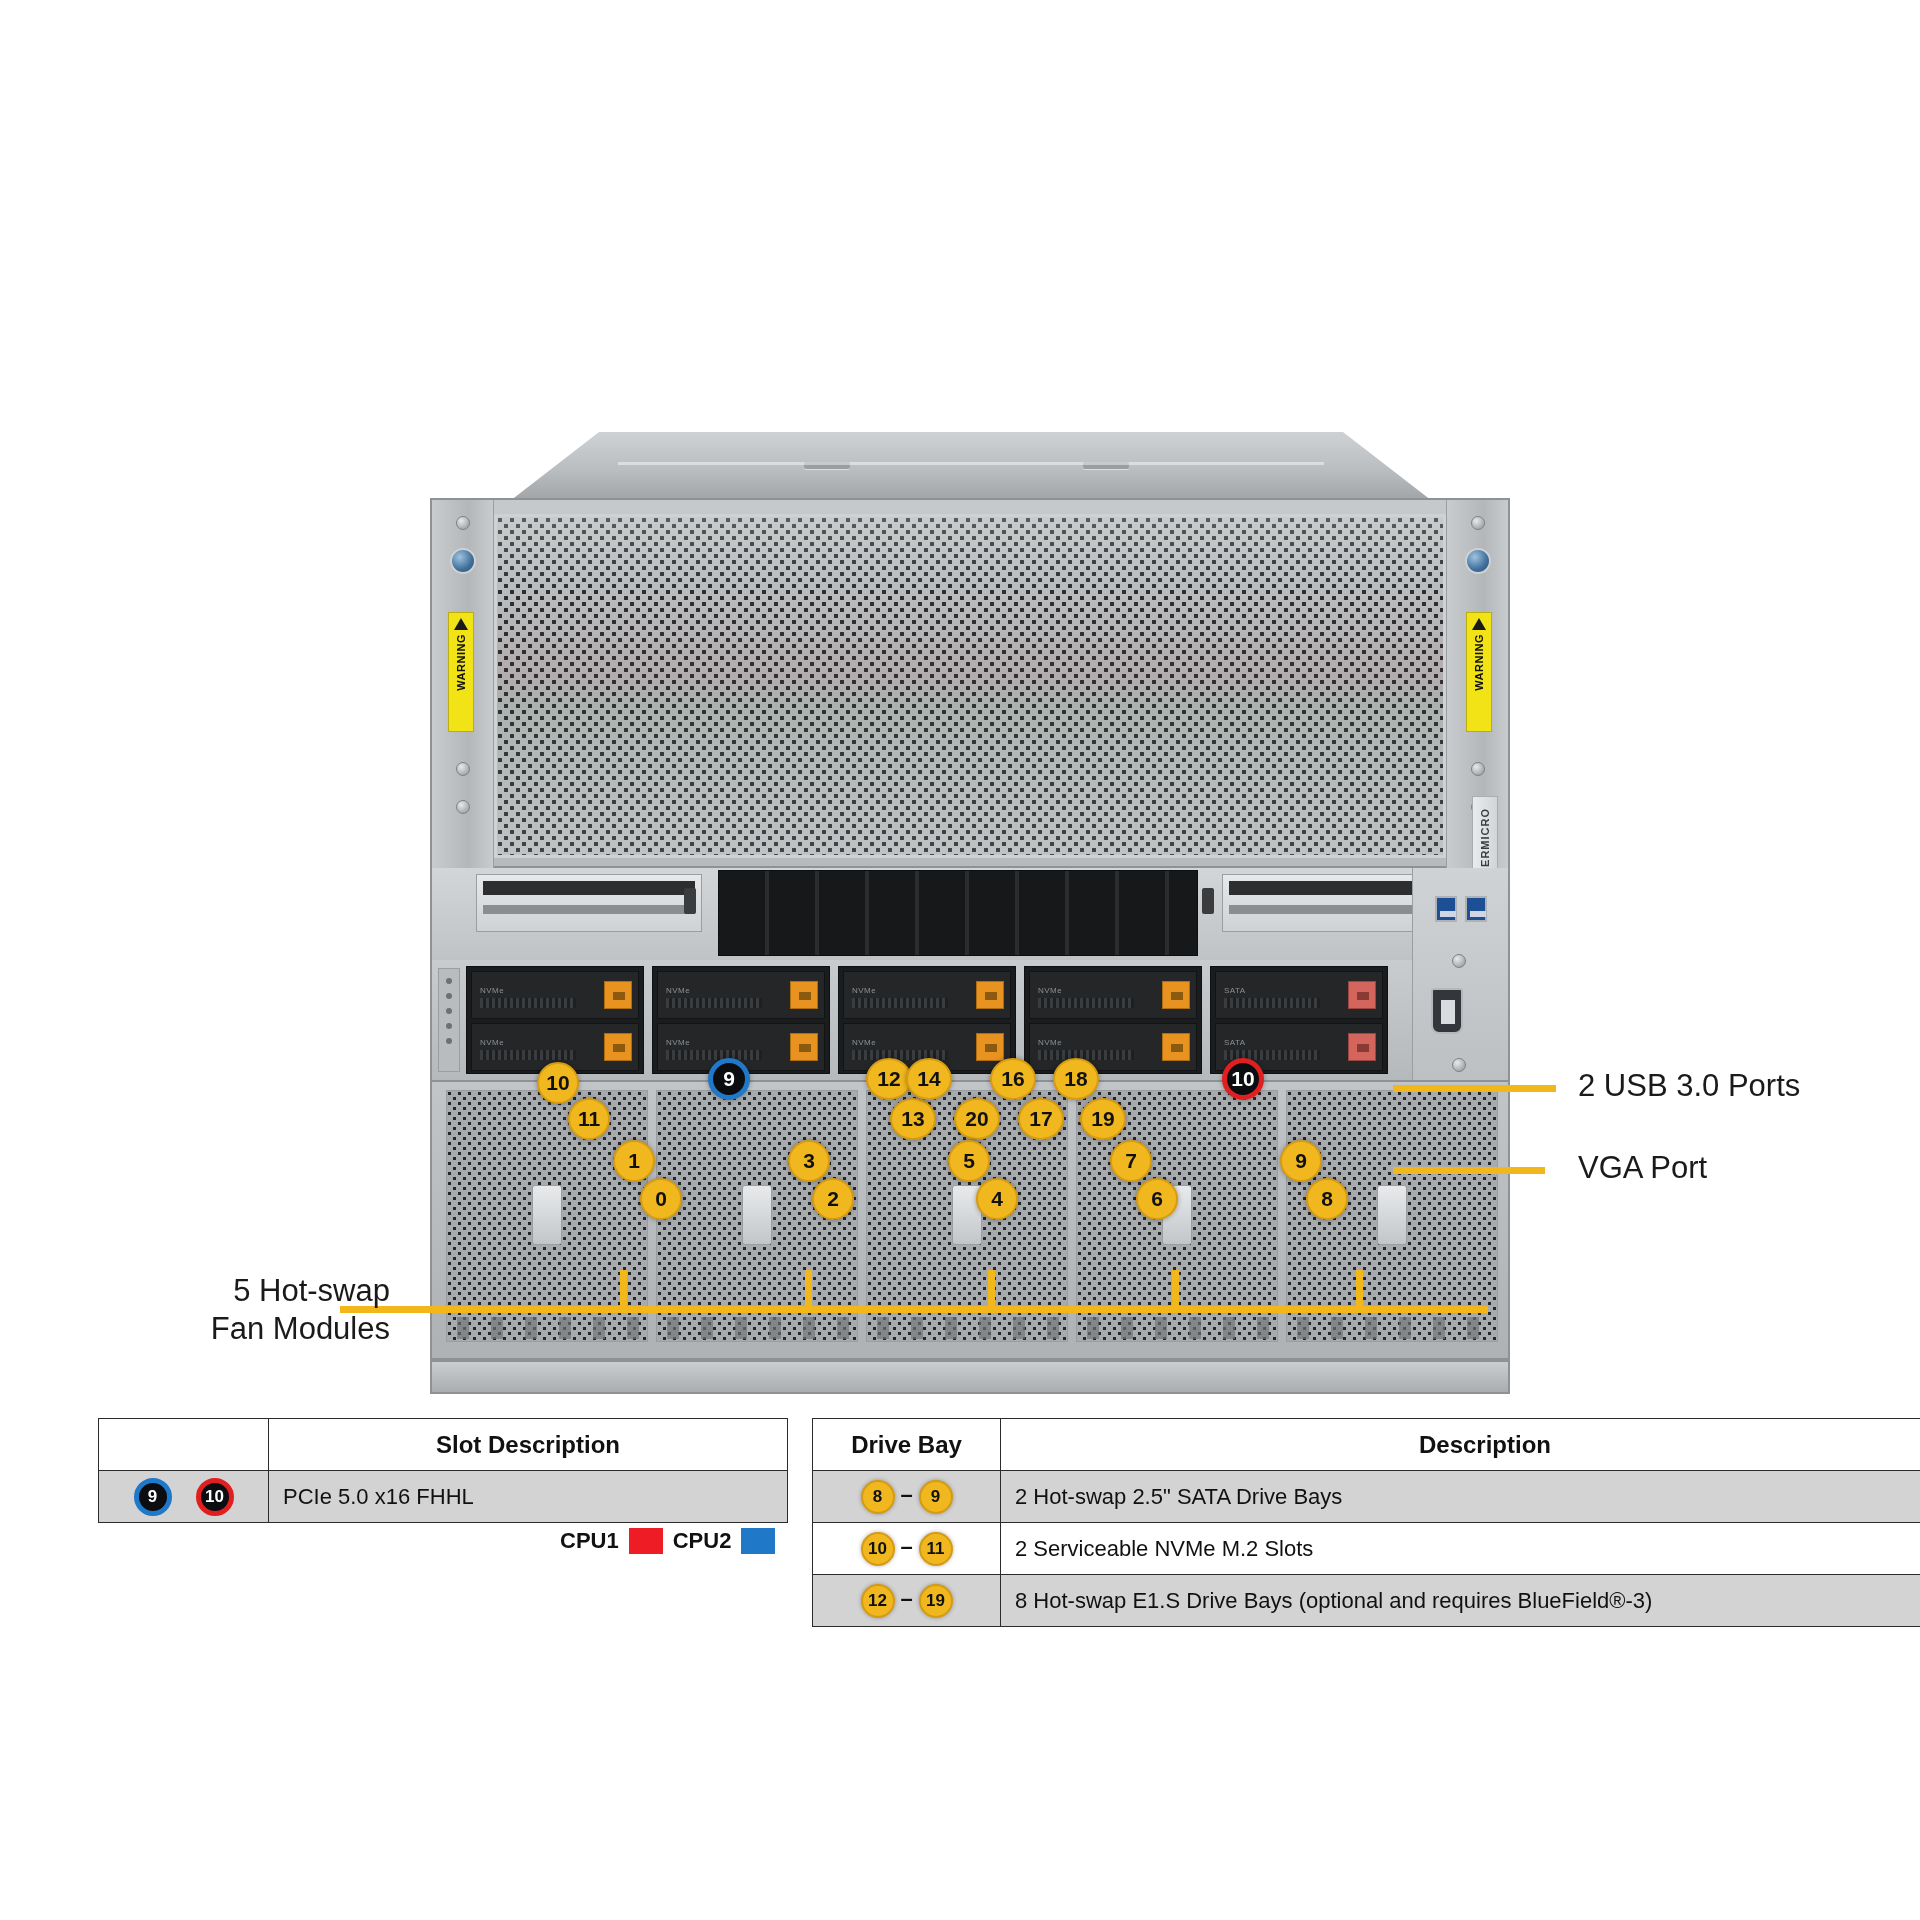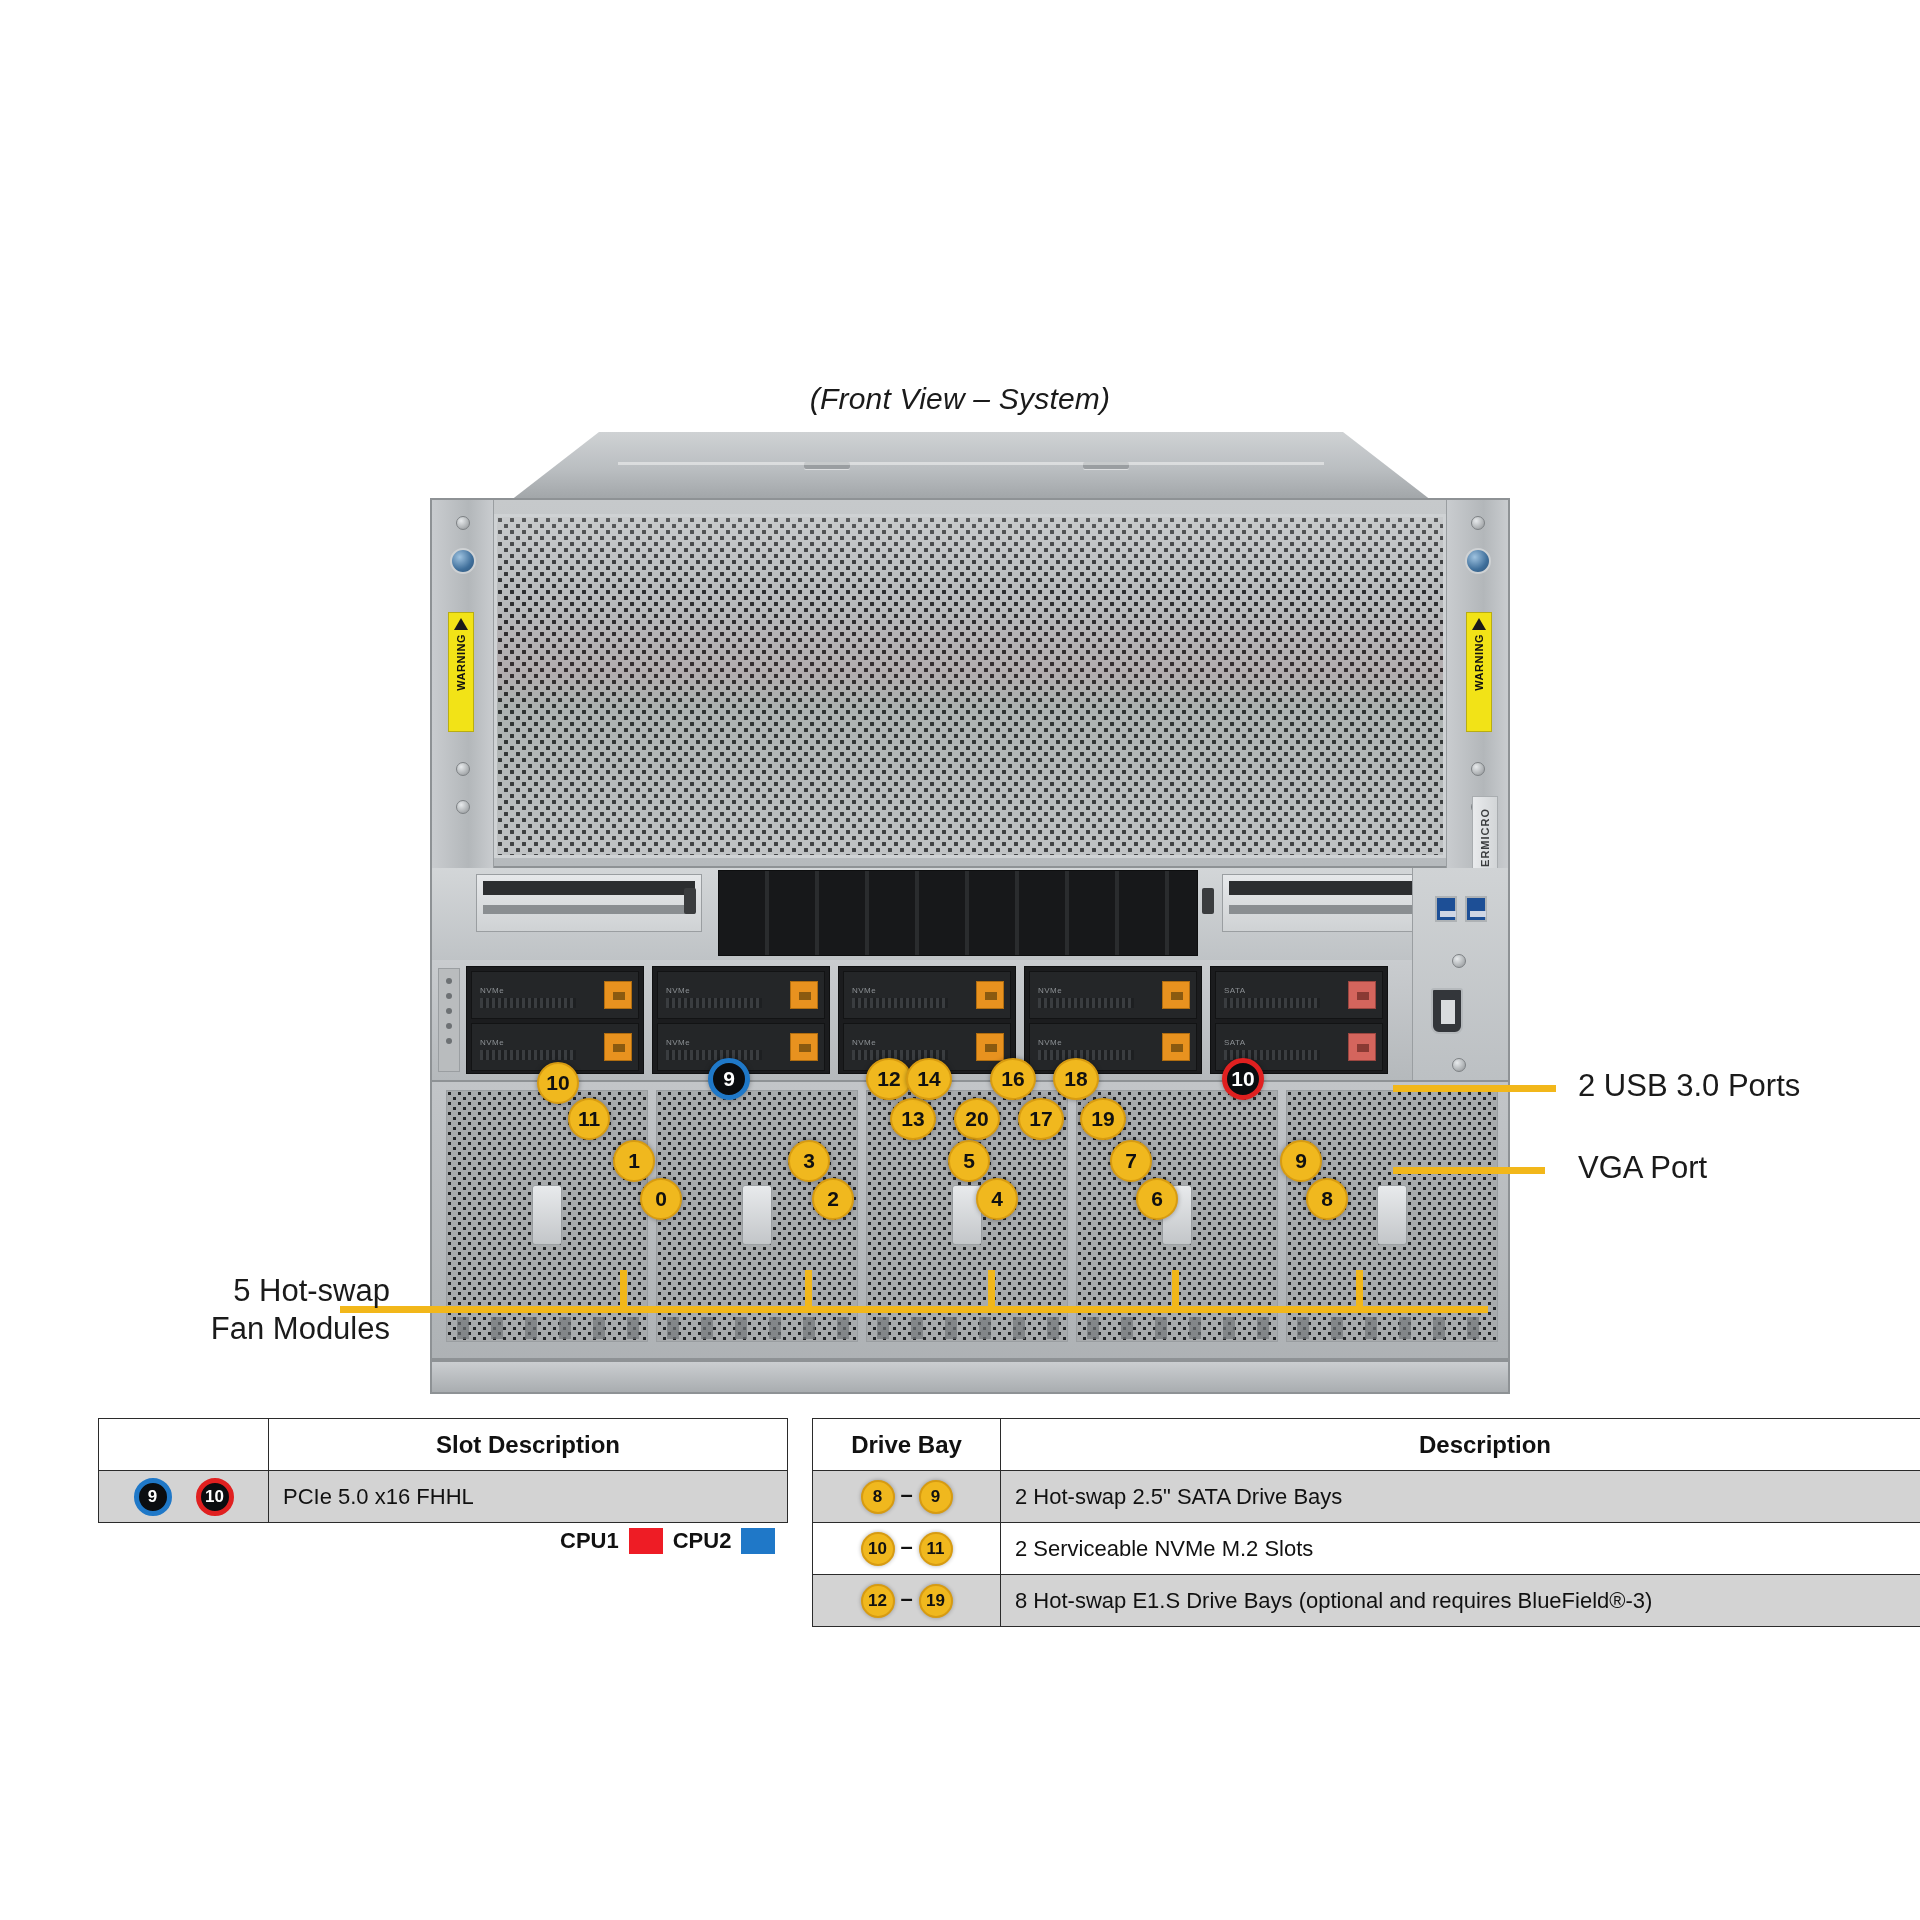--- a/index.html
+++ b/index.html
@@ -274,21 +274,20 @@
   }
   .swatch { width:34px; height:26px; display:inline-block; }
   .swatch.red { background:#ee1c25; }
   .swatch.blue { background:#1f78c8; }
 </style>
 </head>
 <body>
 
 <div id="page">
 
-  <div id="view-title">(Front View – System)</div>
 
   <div id="chassis">
 
     <div id="lid">
       <div class="lid-tab" style="left:32%"></div>
       <div class="lid-tab" style="left:62%"></div>
     </div>
 
     <div id="upper">
       <div class="ear">

